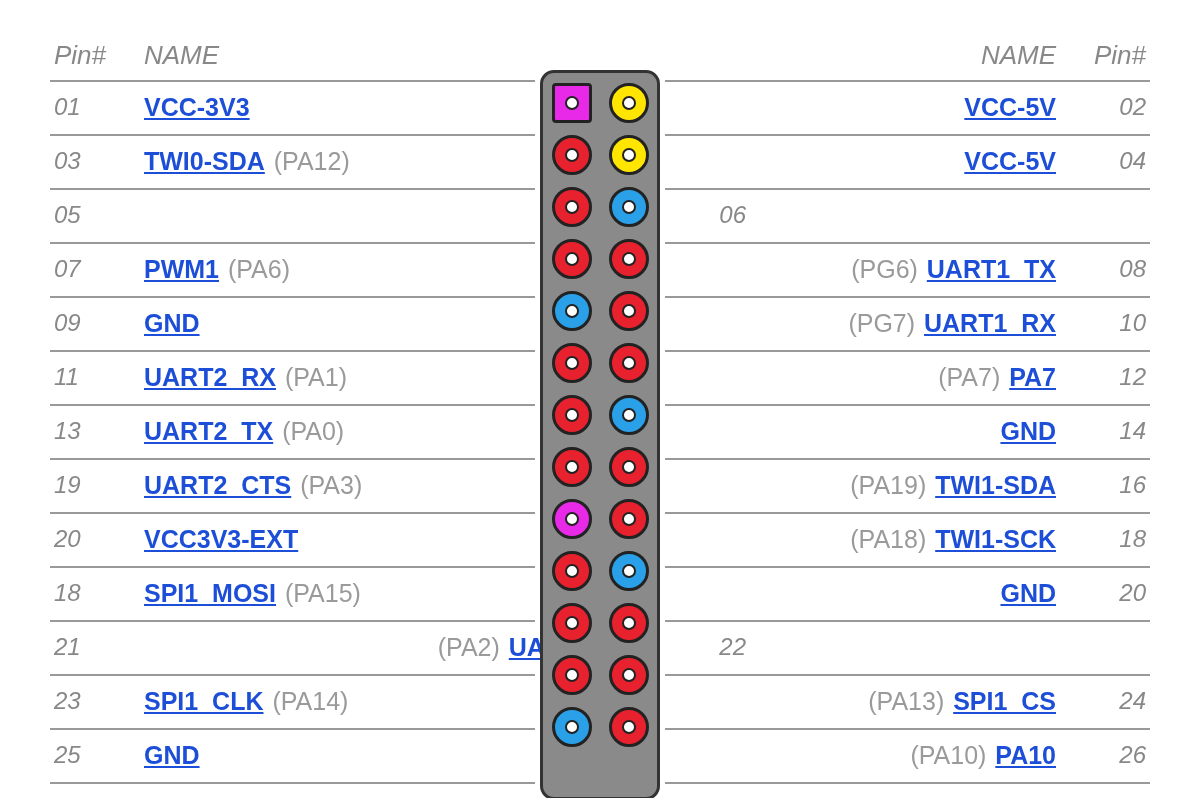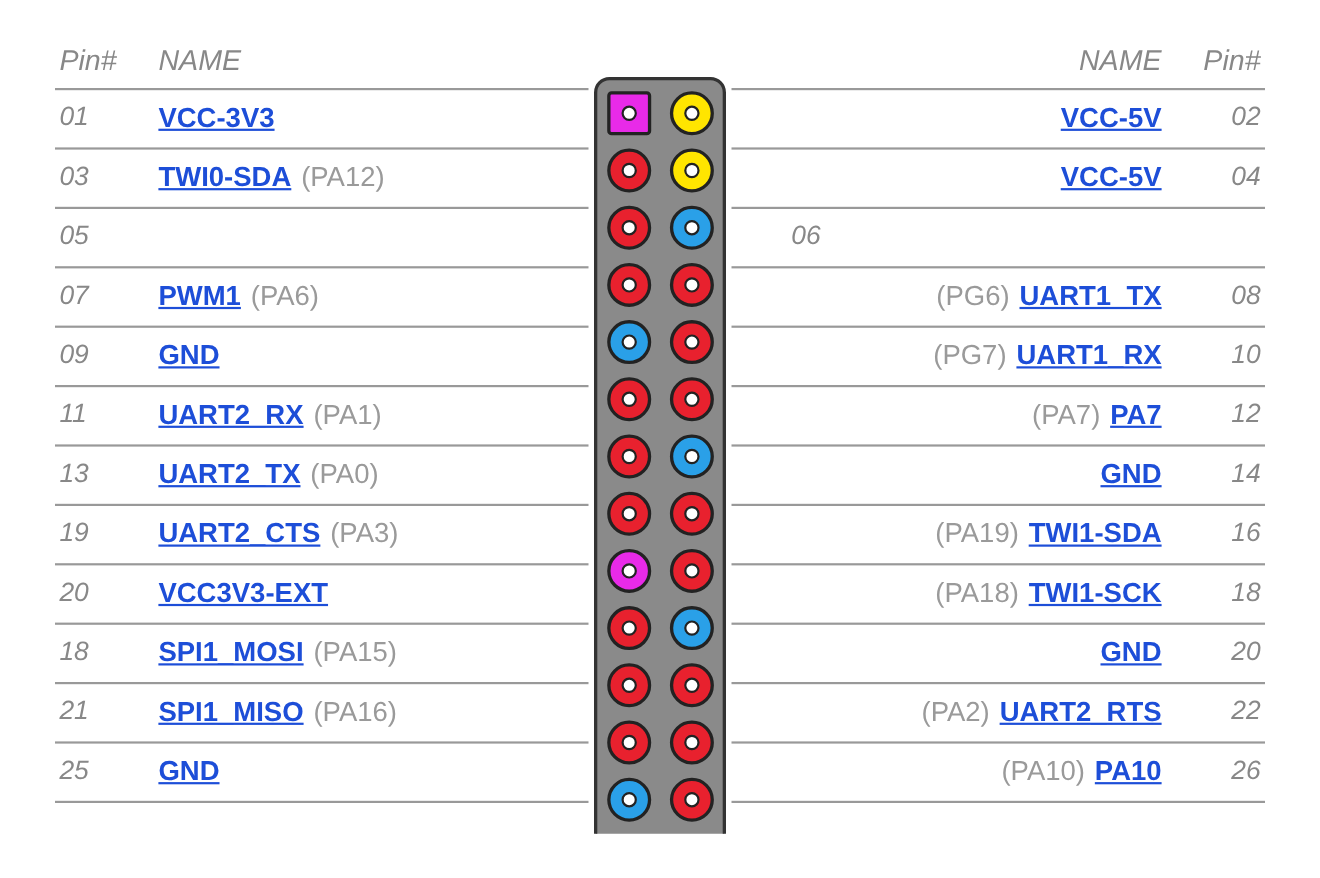--- a/index.html
+++ b/index.html
@@ -168,24 +168,30 @@
       </div>
       <div class="pin-row">
         <div class="col-pin-left pin-num">18</div>
         <div class="col-name-left"><span class="pin-name">SPI1_MOSI</span><span class="pin-alt"> (PA15)</span></div>
         <div class="col-connector"></div>
         <div class="col-name-right"><span class="pin-name">GND</span></div>
         <div class="col-pin-right pin-num">20</div>
       </div>
       <div class="pin-row">
         <div class="col-pin-left pin-num">21</div>
-        <div class="col-name-left"><span class="pin-name">SPI1_MISO</span><span class="pin-alt"> (PA16)</span></div>
         <div class="col-connector"></div>
         <div class="col-name-right"><span class="pin-alt">(PA2) </span><span class="pin-name">UART2_RTS</span></div>
         <div class="col-pin-right pin-num">22</div>
+      </div>
+      <div class="pin-row">
+        <div class="col-pin-left pin-num">23</div>
+        <div class="col-name-left"><span class="pin-name">SPI1_CLK</span><span class="pin-alt"> (PA14)</span></div>
+        <div class="col-connector"></div>
+        <div class="col-name-right"><span class="pin-alt">(PA13) </span><span class="pin-name">SPI1_CS</span></div>
+        <div class="col-pin-right pin-num">24</div>
       </div>
       <div class="pin-row">
         <div class="col-pin-left pin-num">25</div>
         <div class="col-name-left"><span class="pin-name">GND</span></div>
         <div class="col-connector"></div>
         <div class="col-name-right"><span class="pin-alt">(PA10) </span><span class="pin-name">PA10</span></div>
         <div class="col-pin-right pin-num">26</div>
       </div>
     </div>
 

